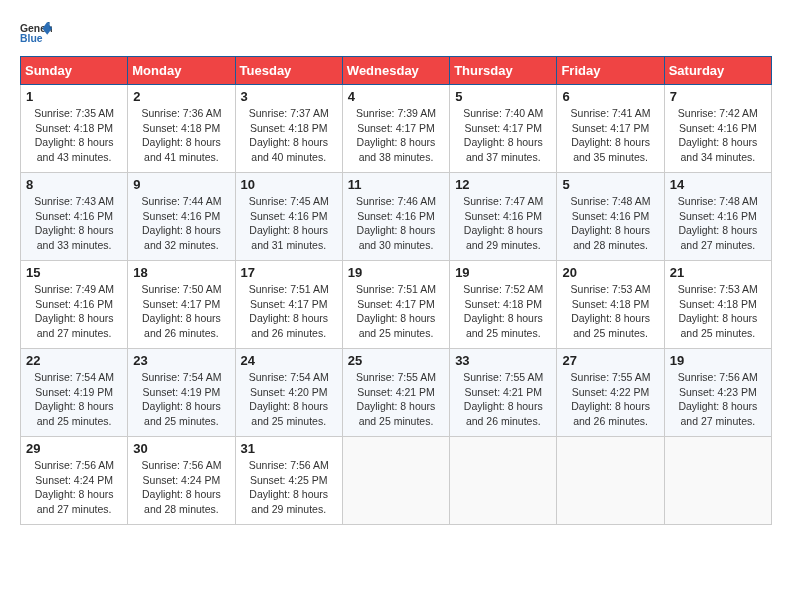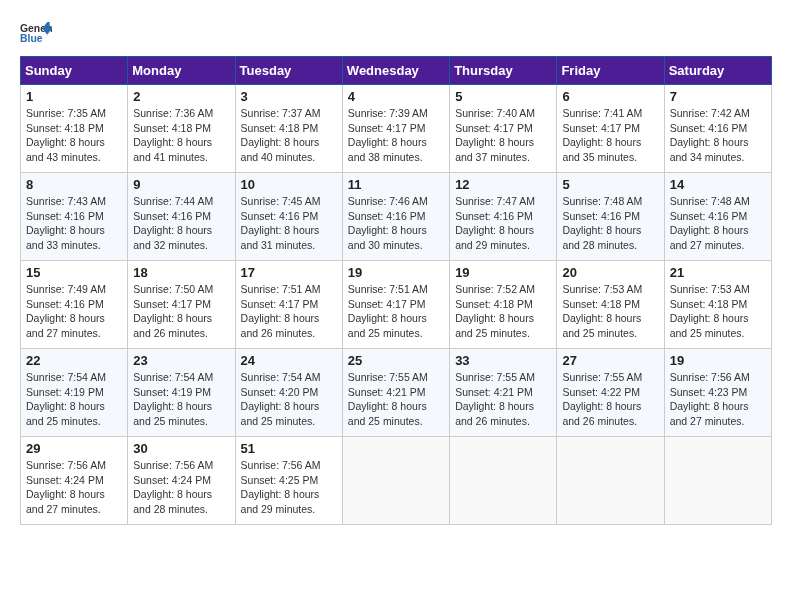--- a/index.html
+++ b/index.html
@@ -45,21 +45,21 @@
       color: #444;
       margin-top: 2px;
     }
     .calendar {
       width: 100%;
       border-collapse: collapse;
       margin-top: 8px;
       font-size: 11px;
     }
     .calendar th {
-      background-color: #4c1d95;
+      background-color: #ef4444;
       color: #fff;
       padding: 6px 4px;
       text-align: left;
       font-size: 13px;
       font-weight: bold;
       border: 1px solid #1a5a9a;
     }
     .calendar td {
       vertical-align: top;
       border: 1px solid #ccc;
@@ -75,20 +75,21 @@
       font-size: 13px;
       font-weight: bold;
       color: #222;
       display: block;
       margin-bottom: 2px;
     }
     .day-info {
       color: #333;
       font-size: 10.5px;
       line-height: 1.4;
+      text-align: center;
     }
     .empty-cell {
       background: #f9f9f9 !important;
     }
     .week-row td {
       height: 88px;
     }
   </style>
 </head>
 <body>
@@ -249,21 +250,21 @@
         <tr class="week-row">
           <td>
             <span class="day-number">29</span>
             <div class="day-info">Sunrise: 7:56 AM<br>Sunset: 4:24 PM<br>Daylight: 8 hours and 27 minutes.</div>
           </td>
           <td>
             <span class="day-number">30</span>
             <div class="day-info">Sunrise: 7:56 AM<br>Sunset: 4:24 PM<br>Daylight: 8 hours and 28 minutes.</div>
           </td>
           <td>
-            <span class="day-number">51</span>
+            <span class="day-number">31</span>
             <div class="day-info">Sunrise: 7:56 AM<br>Sunset: 4:25 PM<br>Daylight: 8 hours and 29 minutes.</div>
           </td>
           <td class="empty-cell"></td>
           <td class="empty-cell"></td>
           <td class="empty-cell"></td>
           <td class="empty-cell"></td>
         </tr>
       </tbody>
   </table>
 </div>

